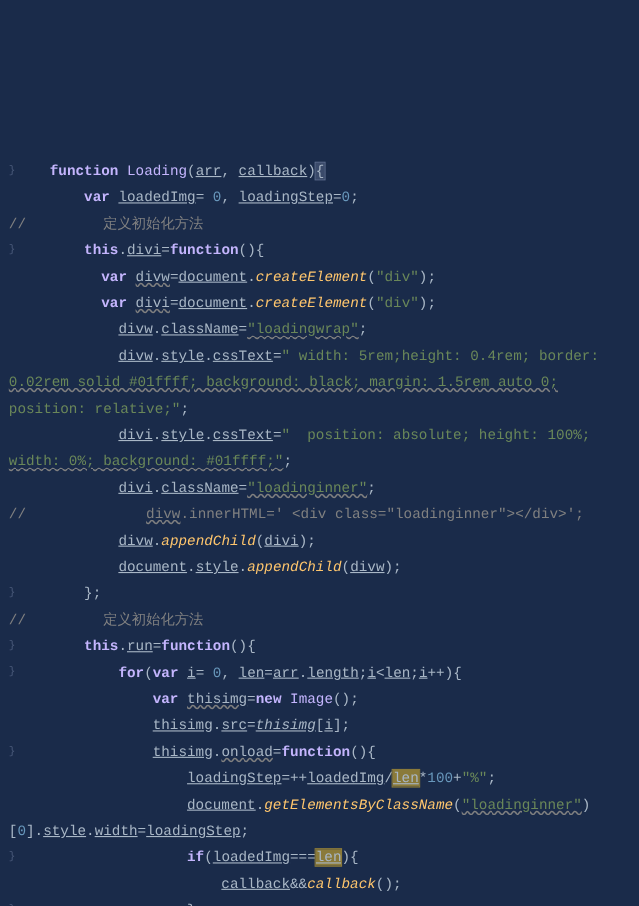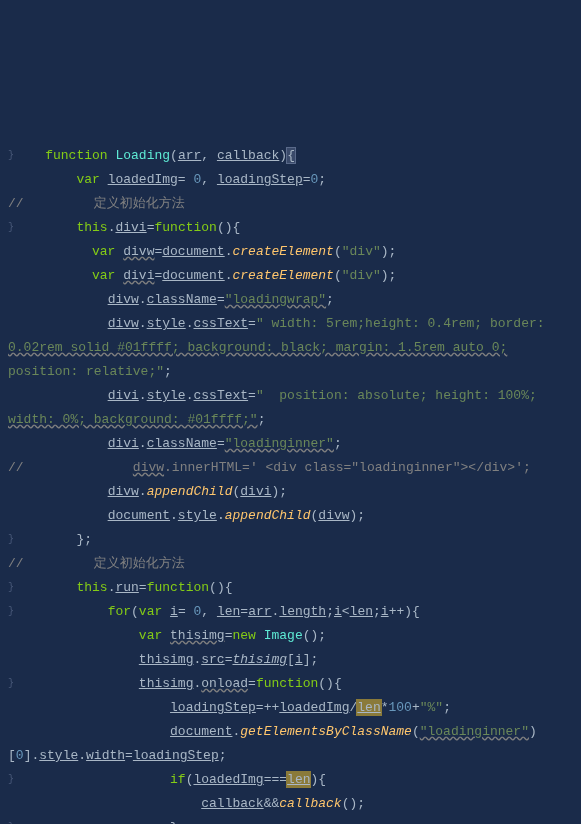--- a/index.html
+++ b/index.html
@@ -15,22 +15,22 @@
     overflow: hidden;
     white-space: pre;
   }
   .editor {
     position: relative;
     padding: 0;
   }
   .code {
     padding-left: 8px;
   }
-  .kw { color: #84cc16; }          
-  .fn { color: #5eead4; }
+  .kw { color: #c4b5fd; font-weight: bold; }          
+  .fn { color: #c4b5fd; }
   .num { color: #6897bb; }         
   .str { color: #6a8759; }         
   .com { color: #808080; }
   .punct { color: #a9b7c6; }
   .ident { color: #a9b7c6; text-decoration: underline; }
   .method { color: #ffc66d; font-style: italic; }
   .warn {
     text-decoration: underline;
     text-decoration-style: wavy;
     text-decoration-color: #808080;

